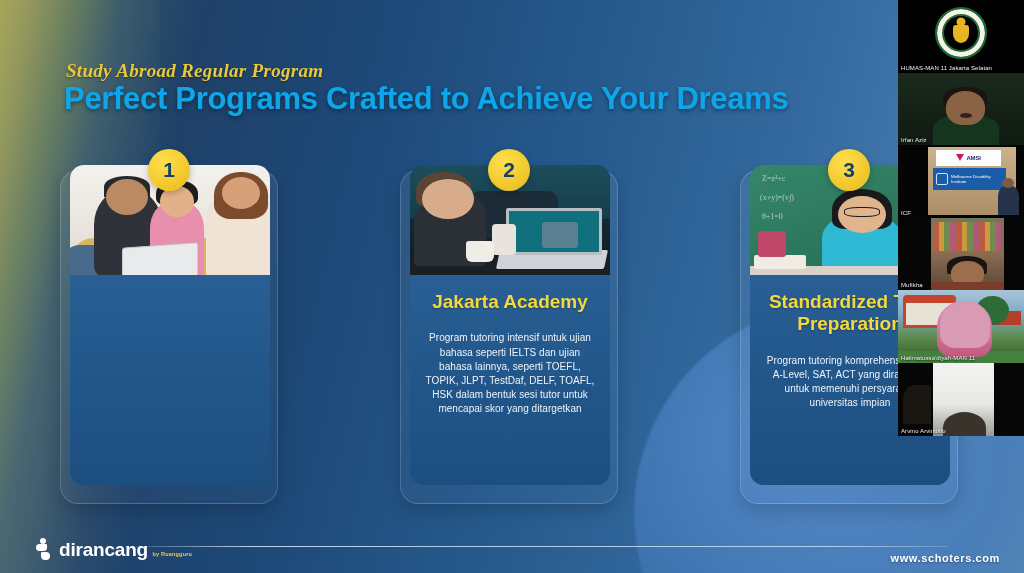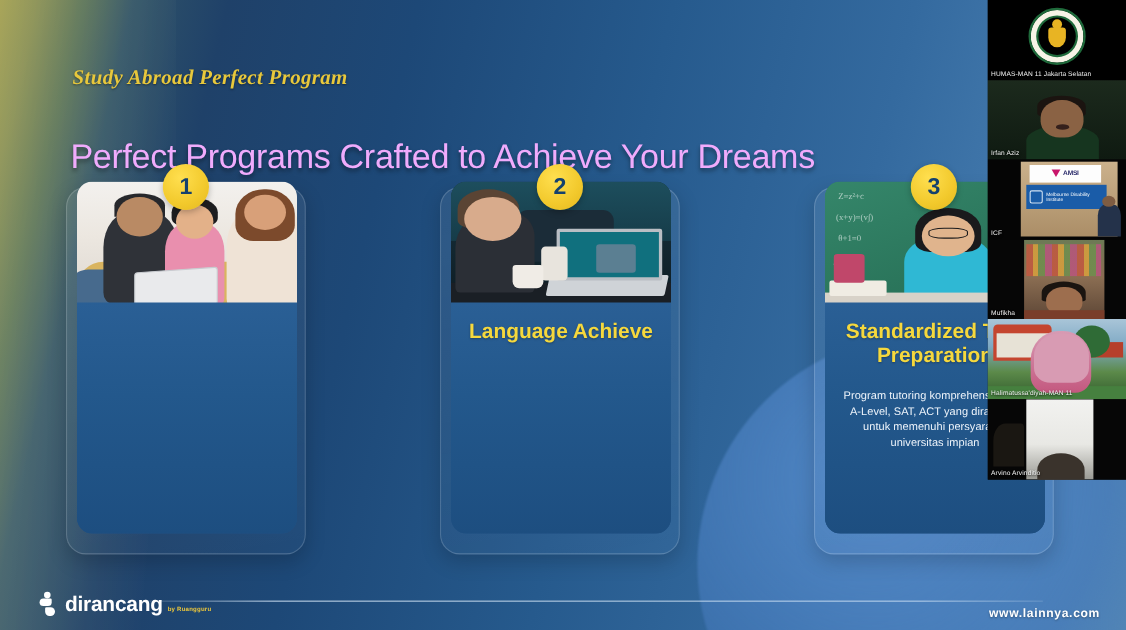--- a/index.html
+++ b/index.html
@@ -38,23 +38,22 @@
 
   
   .eyebrow {
     position:absolute; left:66px; top:60px;
     font-family:"Liberation Serif", serif; font-style:italic; font-weight:700;
     font-size:19px; letter-spacing:.3px; color:#e8c83c;
     text-shadow:0 1px 2px rgba(0,0,0,.45);
   }
   .headline {
     position:absolute; left:64px; top:81px;
-    font-size:31px; font-weight:400; letter-spacing:-.3px; color:#f0abfc;
+    font-size:31px; font-weight:700; letter-spacing:-.3px; color:#0ea5e9;
     text-shadow:0 2px 4px rgba(0,0,0,.40);
-    margin-top:44px;
   }
 
   
   .card {
     position:absolute; top:170px; width:218px; height:334px;
     border-radius:18px;
     border:1px solid rgba(255,255,255,.17);
     background:linear-gradient(170deg, rgba(255,255,255,.07), rgba(255,255,255,.02));
     box-shadow:0 6px 18px rgba(0,0,0,.18);
   }
@@ -234,21 +233,21 @@
   .t6 .arm6  { position:absolute; left:4%; top:30%; width:22%; height:54%; background:#1a1712; border-radius:40% 10% 0 0; }
 </style>
 </head>
 <body>
 
 <div id="slide">
   <div id="bg-grad"></div>
   <div id="bg-circle"></div>
   <div id="bg-soft-left"></div>
 
-  <div class="eyebrow">Study Abroad Perfect Program</div>
+  <div class="eyebrow">Study Abroad Regular Program</div>
   <div class="headline">Perfect Programs Crafted to Achieve Your Dreams</div>
 
   <div class="card c1">
     <div class="badge">1</div>
     <div class="card-inner">
       <div class="card-photo">
         <div class="ph p1">
           <div class="sofa"></div>
             <div class="sofa2"></div>
           <div class="man"></div>
@@ -280,21 +279,22 @@
             <div class="laps"></div>
             <div class="lapf"></div>
           <div class="wm"></div>
             <div class="wmhr"></div>
             <div class="wmh"></div>
           <div class="bot"></div>
             <div class="mug"></div>
         </div>
       </div>
       <div class="card-body">
-        <div class="card-title">Language Achieve</div>
+        <div class="card-title">Jakarta Academy</div>
+        <div class="card-desc">Program tutoring intensif untuk ujian bahasa seperti IELTS dan ujian bahasa lainnya, seperti TOEFL, TOPIK, JLPT, TestDaf, DELF, TOAFL, HSK dalam bentuk sesi tutor untuk mencapai skor yang ditargetkan</div>
       </div>
     </div>
   </div>
 
   <div class="card c3">
     <div class="badge">3</div>
     <div class="card-inner">
       <div class="card-photo">
         <div class="ph p3">
           <div class="board"></div>
@@ -325,21 +325,21 @@
     <span class="mark">
         <i></i>
         <i></i>
         <i></i>
       </span>
     <span class="wm">
       <span class="name">dirancang</span>
       <span class="sub">by Ruangguru</span>
     </span>
   </div>
-  <div class="site">www.lainnya.com</div>
+  <div class="site">www.schoters.com</div>
 
   <div id="video-panel">
 
     <div class="tile t1">
       <div class="tv">
           <div class="crest"></div>
         </div>
       <span class="name">HUMAS-MAN 11 Jakarta Selatan</span>
     </div>
 

